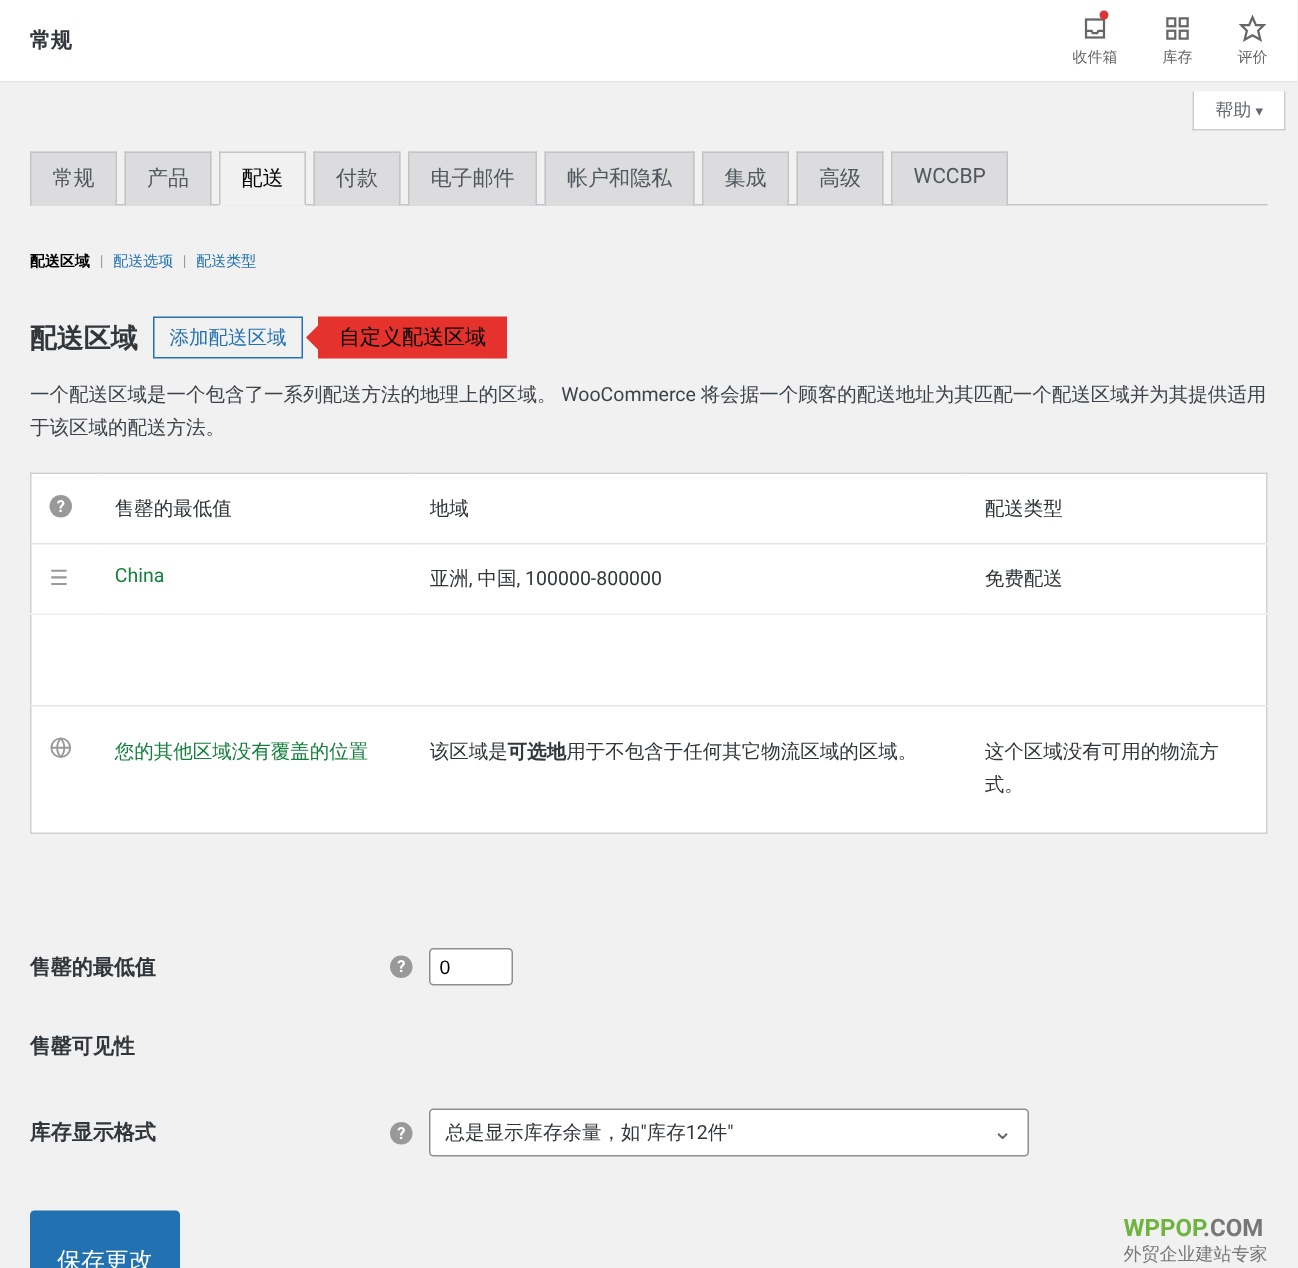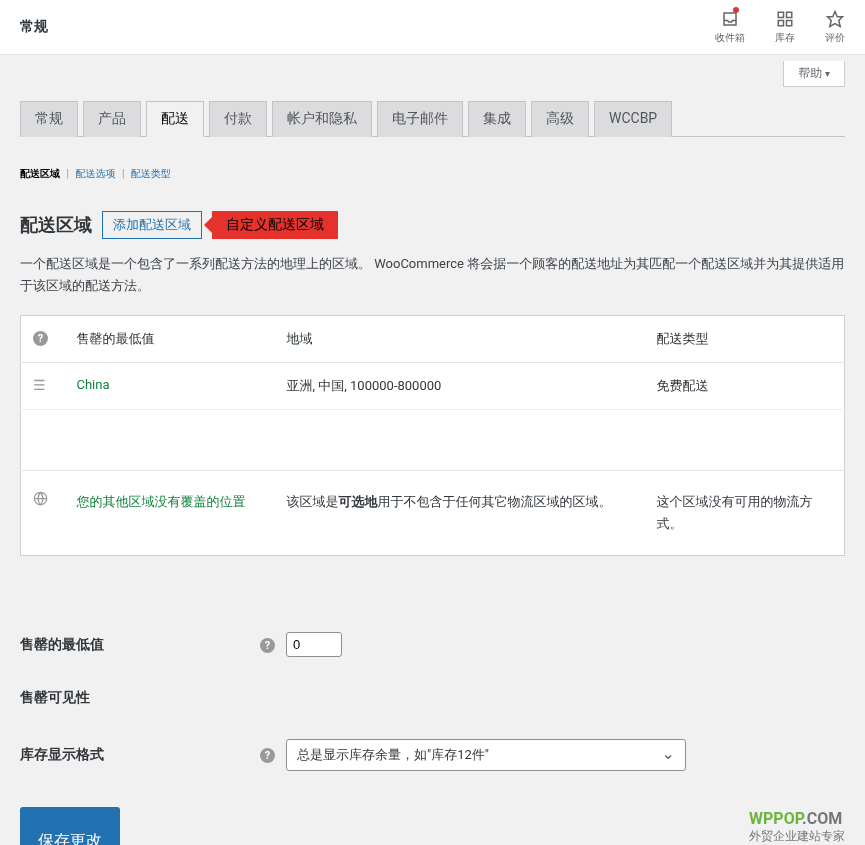--- a/index.html
+++ b/index.html
@@ -49,21 +49,21 @@
   top: -2px;
   right: 6px;
   width: 6px;
   height: 6px;
   background: #d63638;
   border-radius: 50%;
 }
 .help-bar {
   display: flex;
   justify-content: flex-end;
-  padding: 6px 20px 4px;
+  padding: 6px 8px 4px;
 }
 .help-btn {
   background: #fff;
   border: 1px solid #ccc;
   border-top: none;
   padding: 4px 14px;
   font-size: 12px;
   cursor: pointer;
   color: #646970;
 }
@@ -320,22 +320,22 @@
   <button class="help-btn">帮助</button>
 </div>
 
 <div class="content">
 
   <div class="nav-tabs">
     <div class="nav-tab">常规</div>
     <div class="nav-tab">产品</div>
     <div class="nav-tab active">配送</div>
     <div class="nav-tab">付款</div>
+    <div class="nav-tab">电子邮件</div>
     <div class="nav-tab">帐户和隐私</div>
-    <div class="nav-tab">电子邮件</div>
     <div class="nav-tab">集成</div>
     <div class="nav-tab">高级</div>
     <div class="nav-tab">WCCBP</div>
   </div>
 
   <div class="sub-nav">
     <span class="current">配送区域</span>
     <span class="sep">|</span>
     <a>配送选项</a>
     <span class="sep">|</span>

